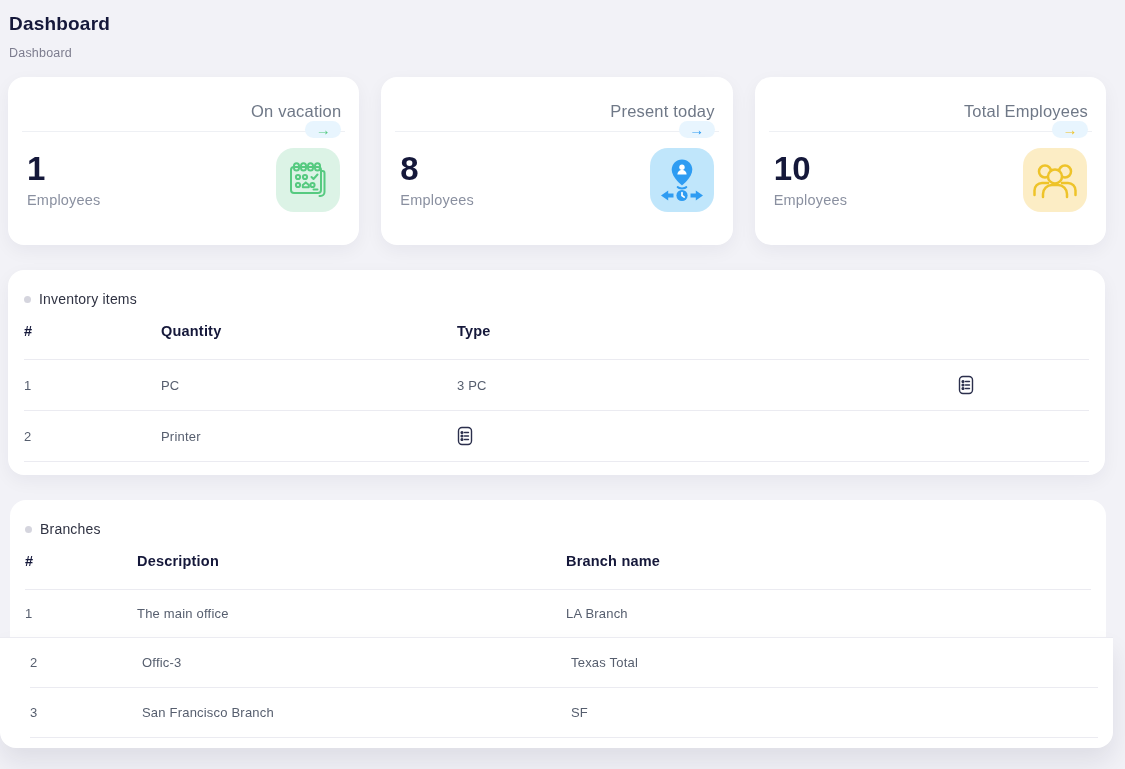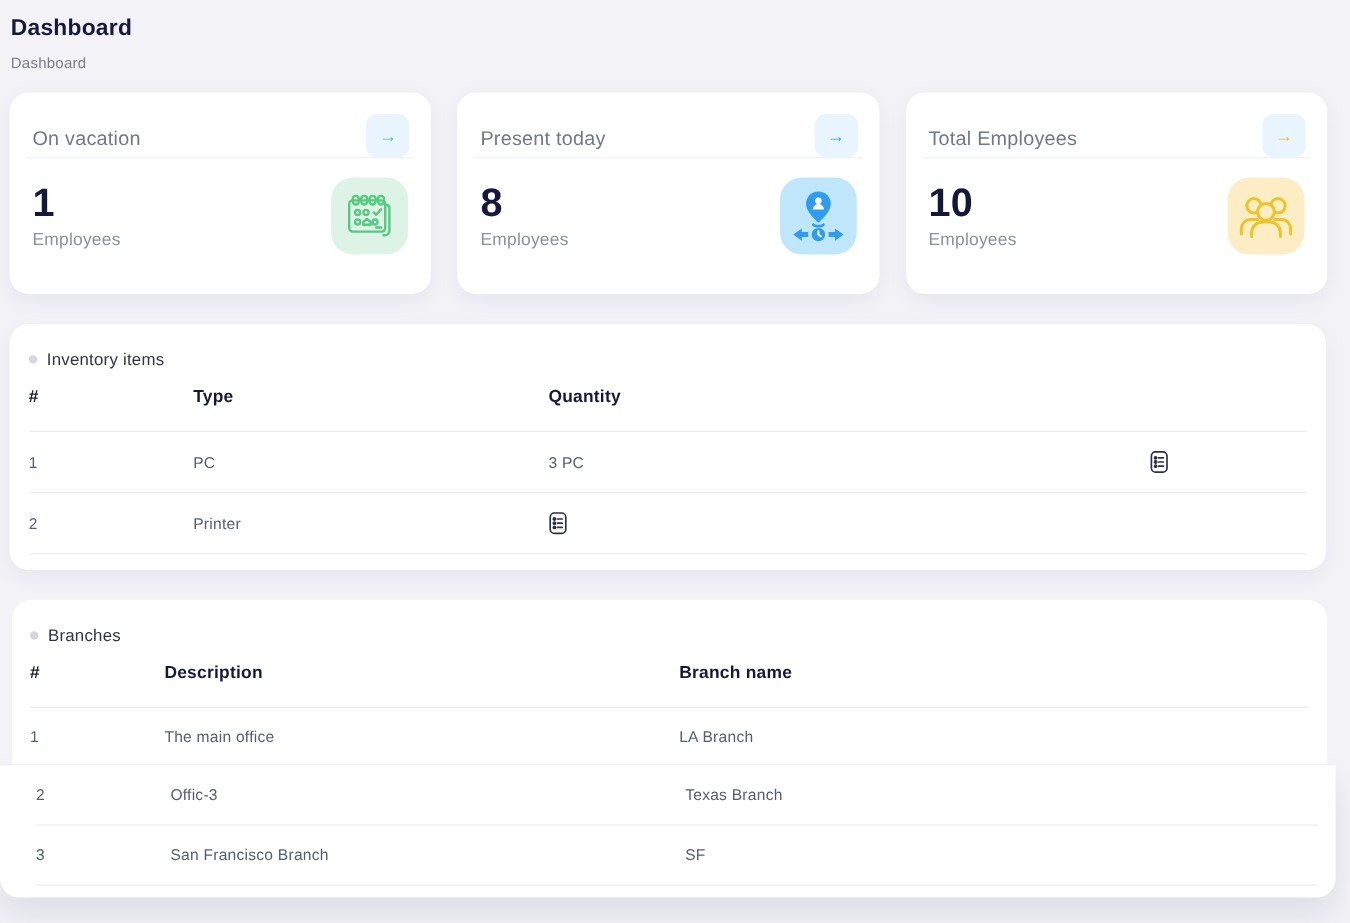--- a/index.html
+++ b/index.html
@@ -23,21 +23,21 @@
   .stats-row {
     display:flex; gap:22px;
     margin:17px 19px 0 8px;
   }
   .stat-card {
     flex:1; height:168px; background:#fff; border-radius:16px;
     box-shadow:0 6px 18px rgba(23,26,57,.05);
   }
   .card-top {
     height:54px; padding:18px 18px 0 19px;
-    display:flex; justify-content:space-between; align-items:center;
+    display:flex; justify-content:space-between; align-items:flex-end;flex-direction:column;
   }
   .card-title { font-size:16.5px; font-weight:500; color:#6f7887; padding-top:7px; }
   .arrow-btn {
     width:36px; height:36px; border-radius:9px; background:#e8f5fe;
     display:flex; align-items:center; justify-content:center;
     font-size:15px; font-weight:700; cursor:pointer; border:none;
   }
   .card-divider { border-top:1px solid #eef0f4; margin:0 14px; }
   .card-body {
     margin-top:16px; padding:0 19px;
@@ -178,22 +178,22 @@
   </div>
 </div>
 
 <div class="section-card inventory-card">
   <div class="section-title-row">
     <span class="section-dot"></span>
     <span class="section-title">Inventory items</span>
   </div>
   <div class="thead grid-inv">
     <span>#</span>
+    <span>Quantity</span>
     <span>Type</span>
-    <span>Quantity</span>
     <span></span>
   </div>
   <div class="rule"></div>
   <div class="trow grid-inv">
     <span>1</span>
     <span>PC</span>
     <span>3 PC</span>
     <button class="row-action">
       <svg width="16" height="20" viewBox="0 0 16 20" fill="none" stroke="#2b2f4c" stroke-width="1.4" stroke-linecap="round">
         <rect x="1.5" y="1.5" width="13" height="17" rx="3.5"></rect>
@@ -240,21 +240,21 @@
     <span>1</span>
     <span>The main office</span>
     <span>LA Branch</span>
   </div>
 </div>
 
 <div class="branches-lower">
   <div class="trow grid-br">
     <span>2</span>
     <span>Offic-3</span>
-    <span>Texas Branch</span>
+    <span>Texas Total</span>
   </div>
   <div class="rule"></div>
   <div class="trow grid-br">
     <span>3</span>
     <span>San Francisco Branch</span>
     <span>SF</span>
   </div>
   <div class="rule"></div>
 </div>
 

